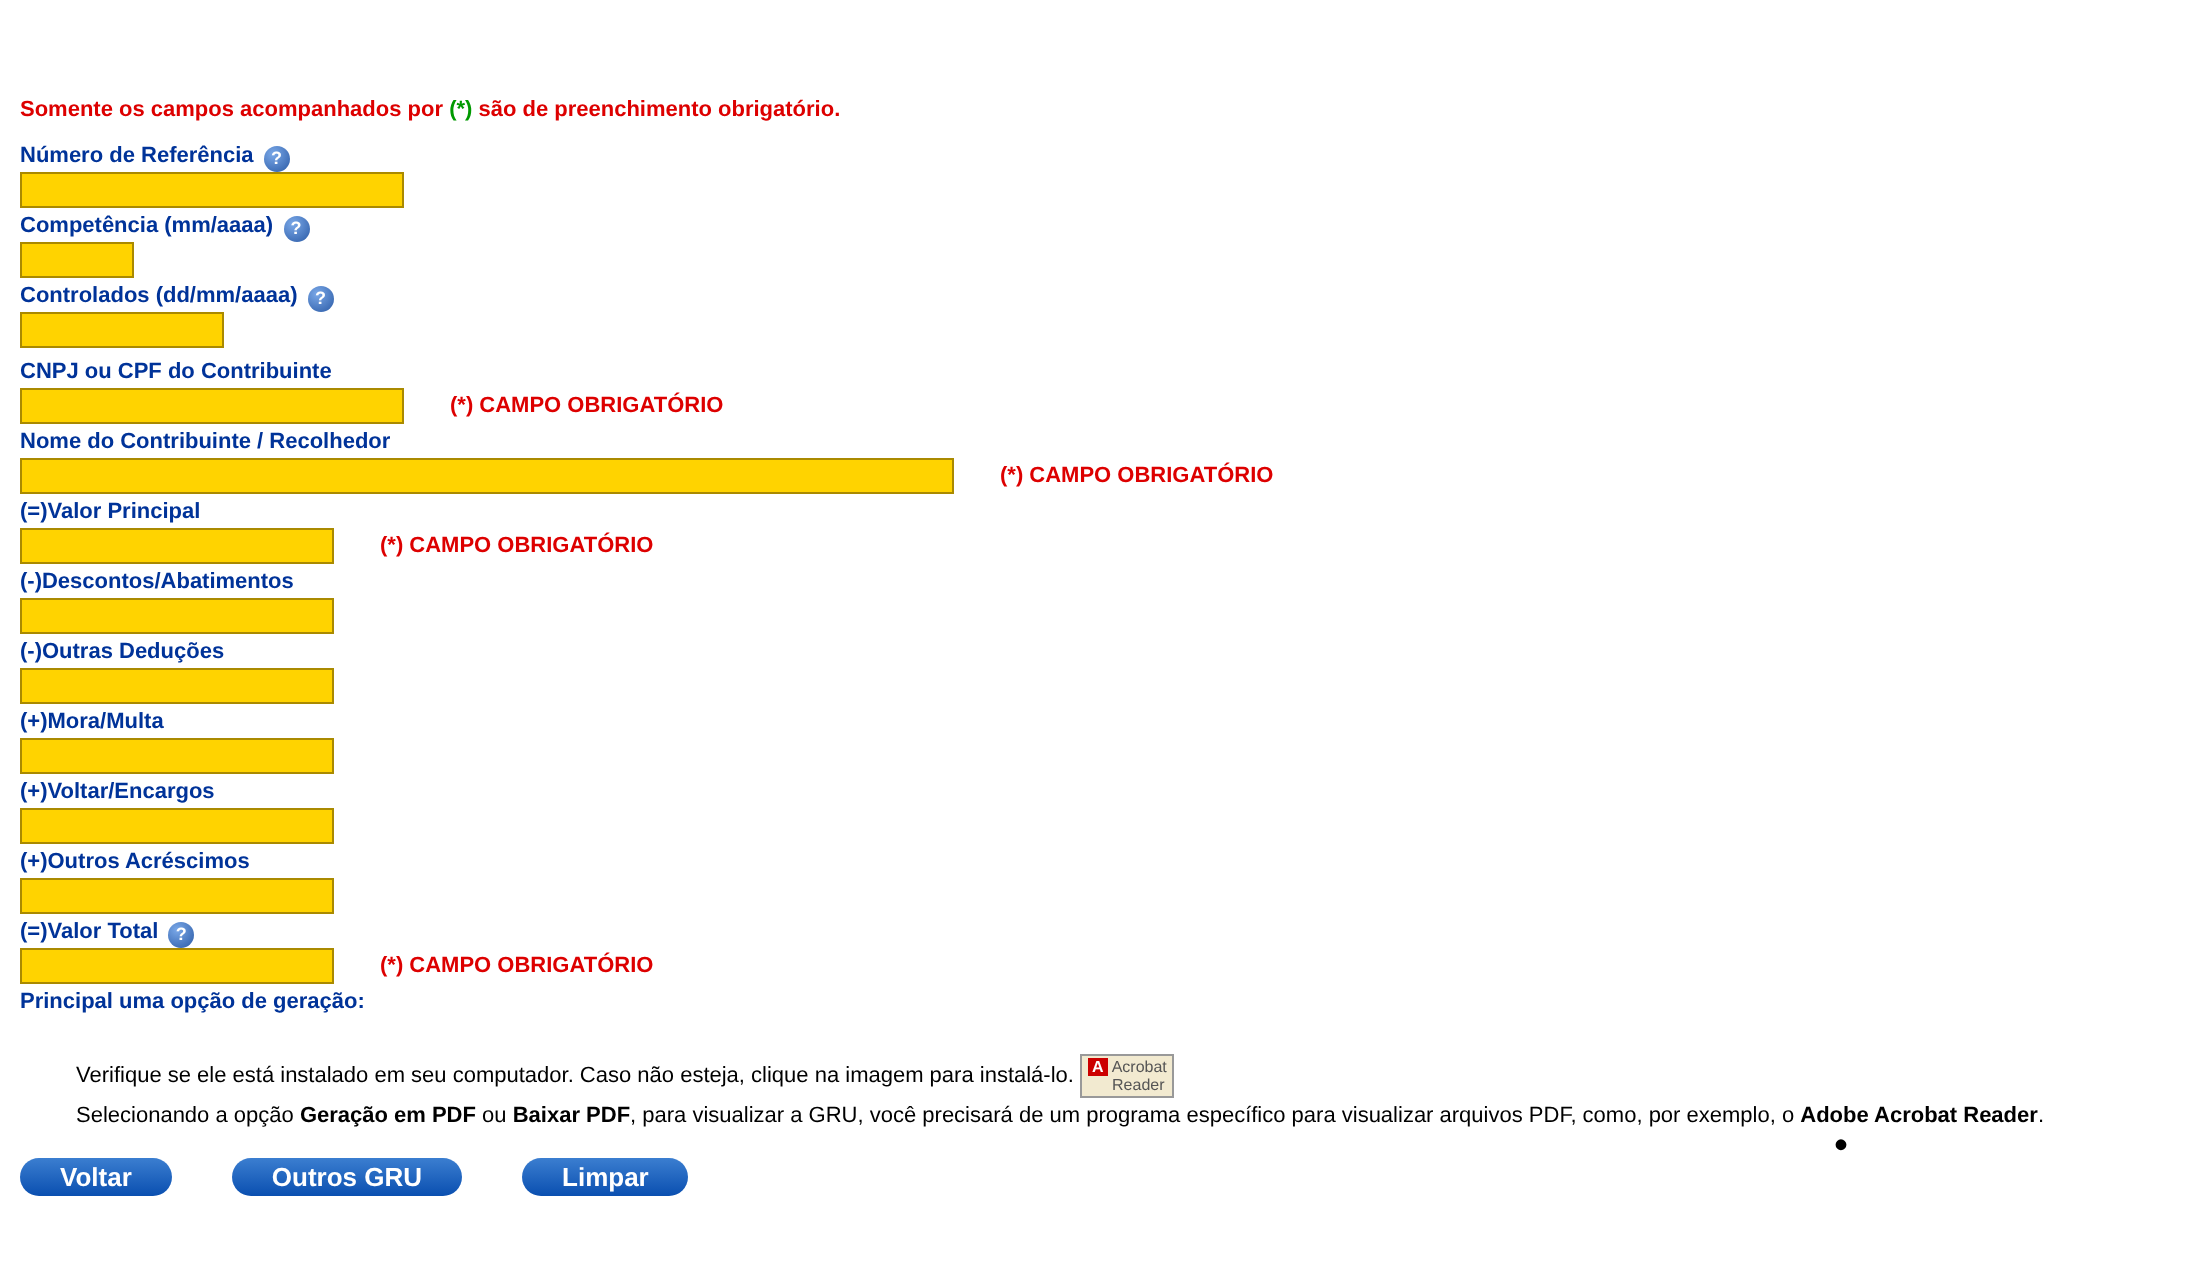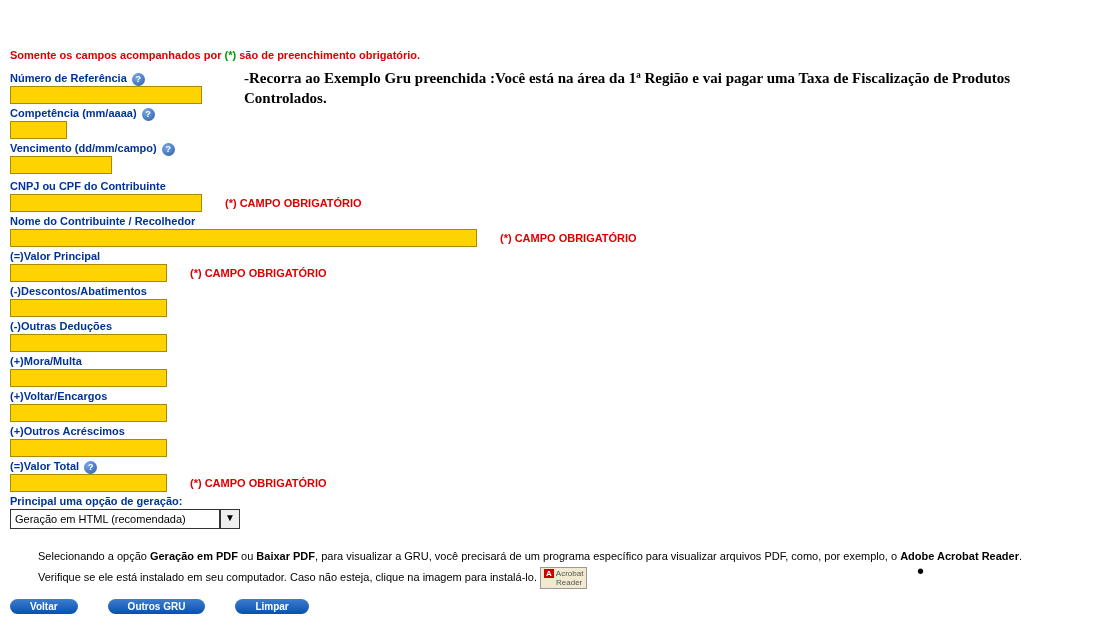--- a/index.html
+++ b/index.html
@@ -14,21 +14,21 @@
     color: #d00;
     margin-bottom: 8px;
     margin-top: 39px;
   }
   .warning-top .green {
     color: #009900;
   }
   .main-row {
     display: flex;
     align-items: flex-start;
-    gap: 42px;
+    gap: 30px;
   }
   .left-col {
     flex: 0 0 auto;
   }
   .right-info {
     font-family: "Times New Roman", serif;
     font-size: 15px;
     font-weight: bold;
     max-width: 820px;
     line-height: 1.3;
@@ -130,21 +130,21 @@
     margin-right:2px;
   }
   .buttons-row {
     margin-top:10px;
     display:flex;
     gap:30px;
   }
   .action-btn {
     background: linear-gradient(#3b7ed0,#0a4fb0);
     color:#fff;
-    font-size:10px;
+    font-size:13px;
     font-weight:bold;
     border:none;
     border-radius:10px;
     padding:2px 20px;
     cursor:pointer;
   }
   .dot-bullet {
     font-size: 20px;
     line-height: 8px;
     vertical-align: middle;
@@ -171,30 +171,29 @@
     <div class="field">
       <div class="label-row">
         <span class="label">Competência (mm/aaaa)</span>
         <span class="help-icon">?</span>
       </div>
       <div class="input w60"></div>
     </div>
 
     <div class="field">
       <div class="label-row">
-        <span class="label">Vencimento (dd/mm/campo)</span>
+        <span class="label">Controlados (dd/mm/aaaa)</span>
         <span class="help-icon">?</span>
       </div>
       <div class="input w100"></div>
     </div>
 
   </div>
 
   <div class="right-info">
-    <div>-Recorra ao Exemplo Gru preenchida :Você está na área da 1ª Região e vai pagar uma Taxa de Fiscalização de Produtos Controlados.</div>
   </div>
 </div>
 
 <div class="field">
   <span class="label">CNPJ ou CPF do Contribuinte</span>
   <div class="inline-row">
     <div class="input w200"></div>
     <span class="req">(*) CAMPO OBRIGATÓRIO</span>
   </div>
 </div>
@@ -246,34 +245,30 @@
     <span class="help-icon">?</span>
   </div>
   <div class="inline-row">
     <div class="input w155"></div>
     <span class="req">(*) CAMPO OBRIGATÓRIO</span>
   </div>
 </div>
 
 <div class="field">
   <span class="label">Principal uma opção de geração:</span>
-  <div class="select-row">
-    <span class="select-box">Geração em HTML (recomendada)</span>
-    <span class="select-btn">▼</span>
-  </div>
 </div>
 
 <div class="footer-note">
+  <div>
+    <span>Verifique se ele está instalado em seu computador. Caso não esteja, clique na imagem para instalá-lo.</span>
+    <span class="acrobat-icon"><span class="red">A</span>Acrobat<br><span style="margin-left:12px">Reader</span></span>
+  </div>
   <div>
     <span>Selecionando a opção </span><b>Geração em PDF</b><span> ou </span><b>Baixar PDF</b><span>, para visualizar a GRU, você precisará de um programa específico para visualizar arquivos PDF, como, por exemplo, o </span><b>Adobe Acrobat Reader</b><span>.</span>
     <span style="float:right;margin-right:160px;" class="dot-bullet">•</span>
-  </div>
-  <div>
-    <span>Verifique se ele está instalado em seu computador. Caso não esteja, clique na imagem para instalá-lo.</span>
-    <span class="acrobat-icon"><span class="red">A</span>Acrobat<br><span style="margin-left:12px">Reader</span></span>
   </div>
 </div>
 
 <div class="buttons-row">
   <button class="action-btn">Voltar</button>
   <button class="action-btn">Outros GRU</button>
   <button class="action-btn">Limpar</button>
 </div>
 
 </body></html>

